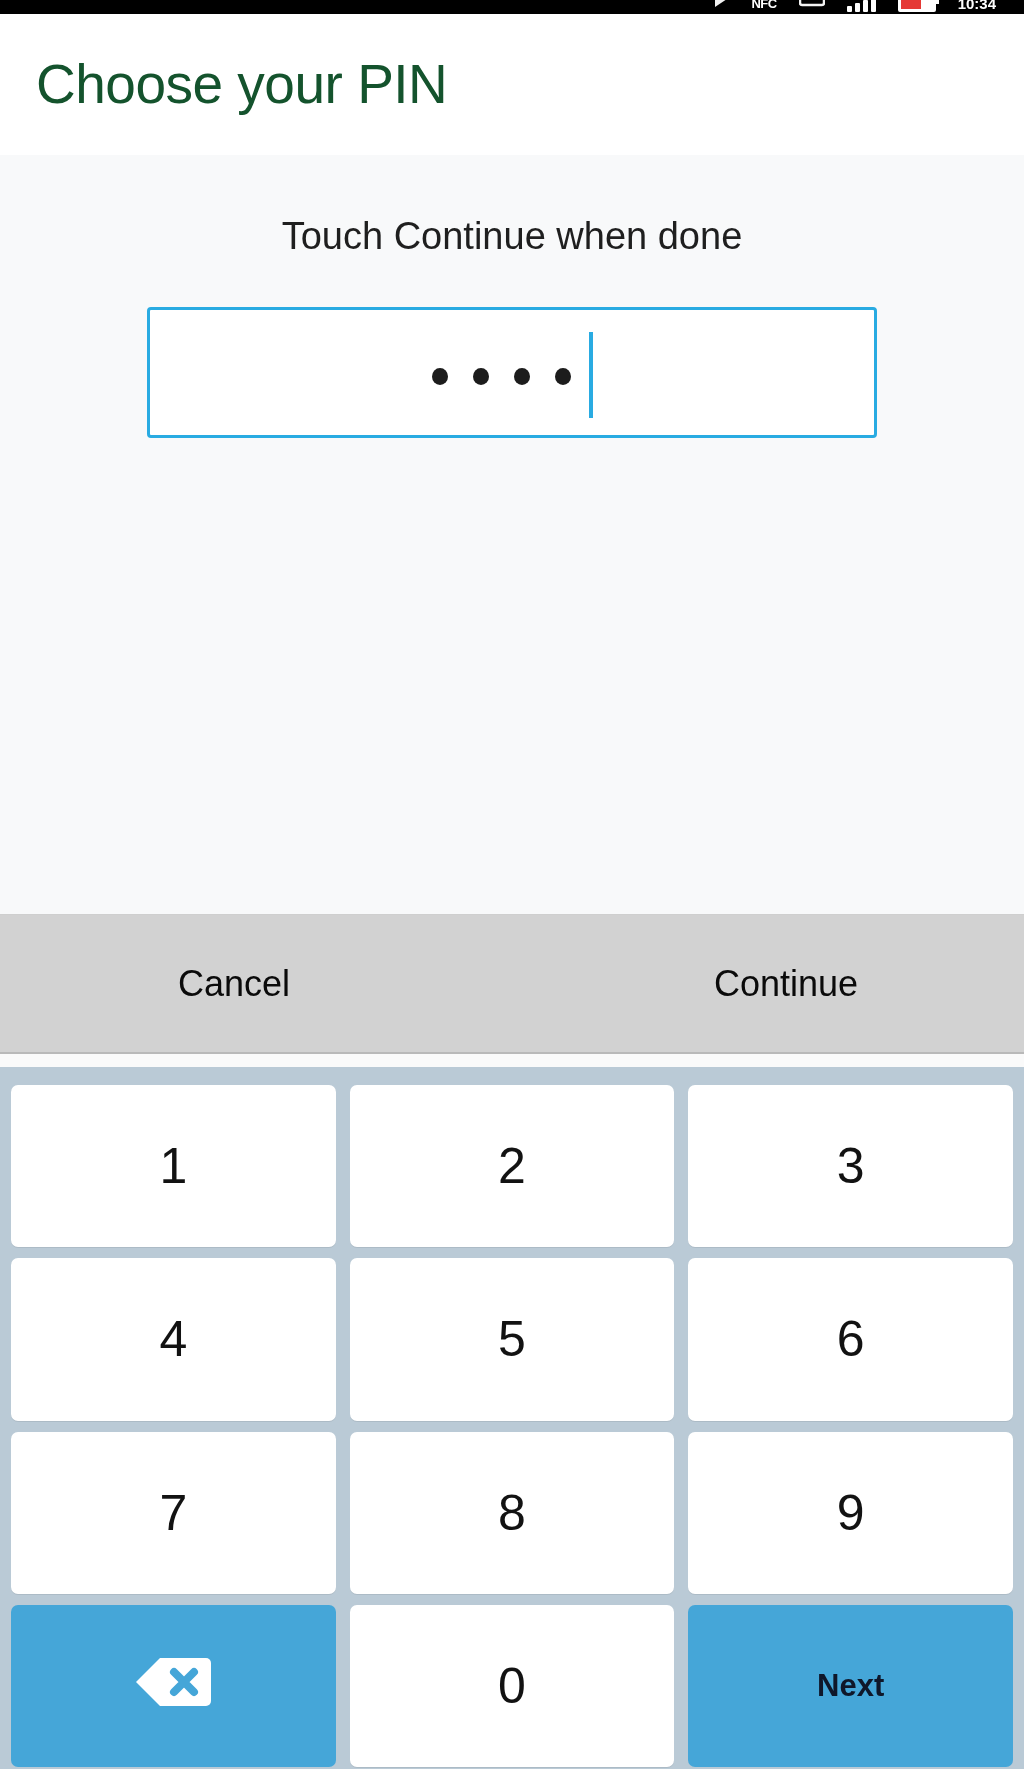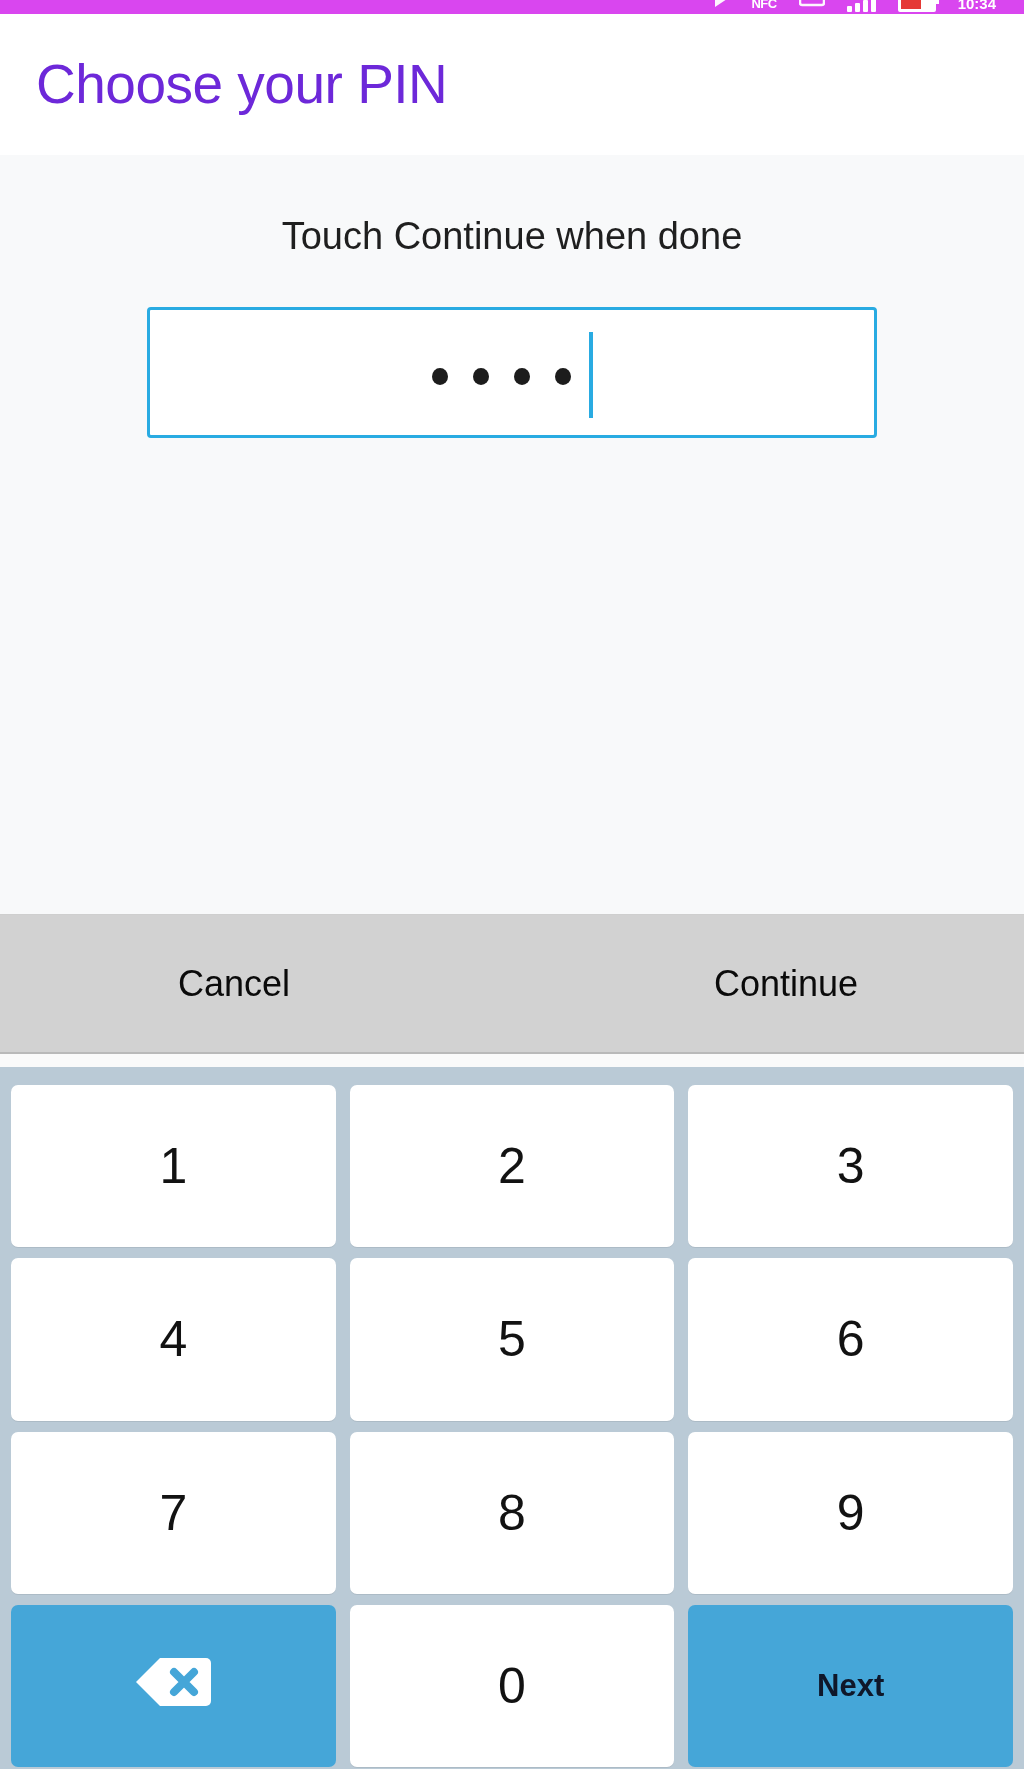--- a/index.html
+++ b/index.html
@@ -19,21 +19,21 @@
     background: #ffffff;
     display: flex;
     flex-direction: column;
   }
 
   
   .status-bar {
     position: relative;
     height: 14px;
     flex: 0 0 14px;
-    background: #d946ef;
+    background: #000000;
     overflow: hidden;
   }
   .status-icons {
     position: absolute;
     right: 28px;
     top: -8px;
     display: flex;
     align-items: flex-end;
     gap: 22px;
     height: 20px;
@@ -98,21 +98,21 @@
   
   .header {
     flex: 0 0 141px;
     background: #ffffff;
     display: flex;
     align-items: center;
     padding: 0 0 0 36px;
     box-sizing: border-box;
   }
   .page-title {
-    color: #6d28d9;
+    color: #14532d;
     font-size: 55px;
     font-weight: 400;
     line-height: 1;
     letter-spacing: -0.5px;
     white-space: nowrap;
   }
 
   
   .content {
     flex: 1 1 auto;

